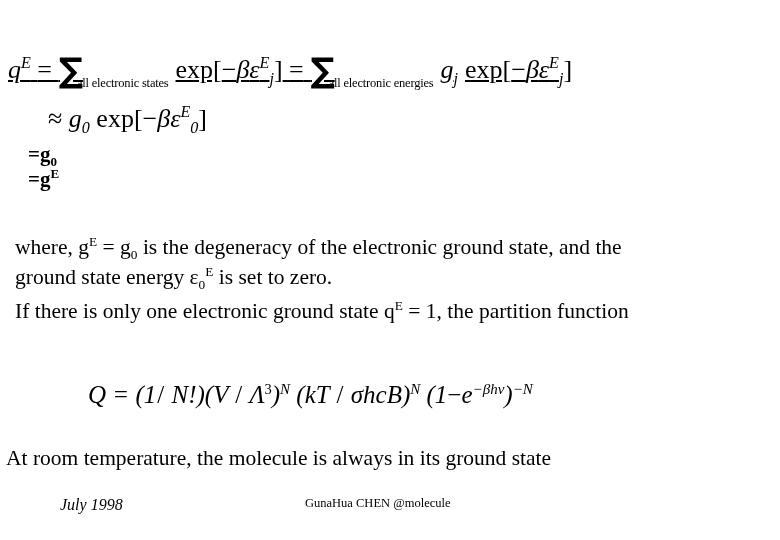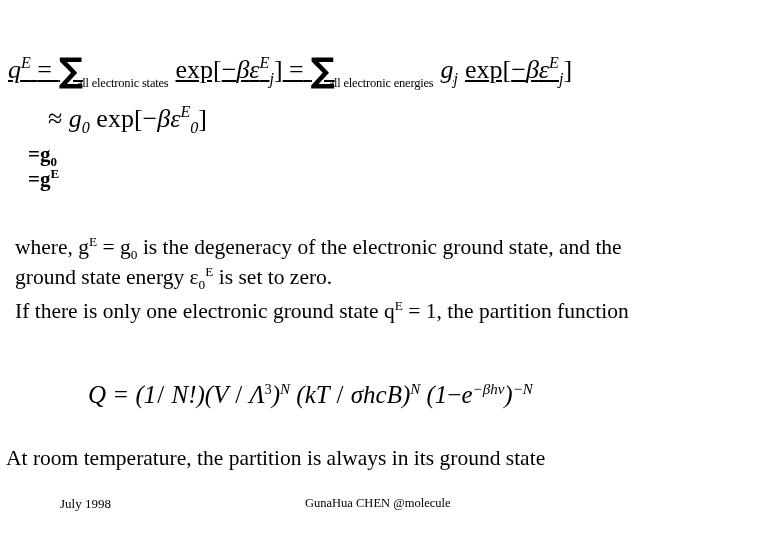--- a/index.html
+++ b/index.html
@@ -141,22 +141,23 @@
     top: 446px;
     font-size: 21.5px;
     white-space: nowrap;
   }
 
   
   .footer-left {
     position: absolute;
     left: 60px;
     top: 496px;
-    font-size: 13px;
-    font-family: "Liberation Serif", "DejaVu Serif", serif;
+    font-size: 16px;
+    font-family: "Liberation Serif", "DejaVu Serif", serif;
+    font-style: italic;
   }
   .footer-center {
     position: absolute;
     left: 305px;
     top: 496px;
     font-size: 12.5px;
     font-family: "Liberation Serif", "DejaVu Serif", serif;
   }
 </style>
 </head>
@@ -185,18 +186,18 @@
 
   <div class="para p1"><span>where, g</span><sup>E</sup><span> = g</span><sub>0</sub><span> is the degeneracy of the electronic ground state, and the</span></div>
 
   <div class="para p2"><span>ground state energy ε</span><sub>0</sub><sup>E</sup><span> is set to zero.</span></div>
 
   <div class="para p3"><span>If there is only one electronic ground state q</span><sup>E</sup><span> = 1, the partition function</span></div>
 
 
   <div class="eq3"><span>Q</span><span> = (1</span><span class="slash">/</span><span> N!)(</span><span>V </span><span class="slash">/</span><span> Λ</span><span class="pow3">3</span><span>)</span><span class="pow">N</span><span> (</span><span>kT </span><span class="slash">/</span><span> σhcB</span><span>)</span><span class="pow">N</span><span> (1</span><span class="up">−</span><span>e</span><span class="expsup">−</span><span class="expsup">β</span><span class="expsup">hv</span><span>)</span><span class="pow">−N</span></div>
 
-  <div class="closing">At room temperature, the partition is always in its ground state</div>
+  <div class="closing">At room temperature, the molecule is always in its ground state</div>
 
   <div class="footer-left">July 1998</div>
   <div class="footer-center">GunaHua CHEN @molecule</div>
 
 </div>
 
 </body></html>

